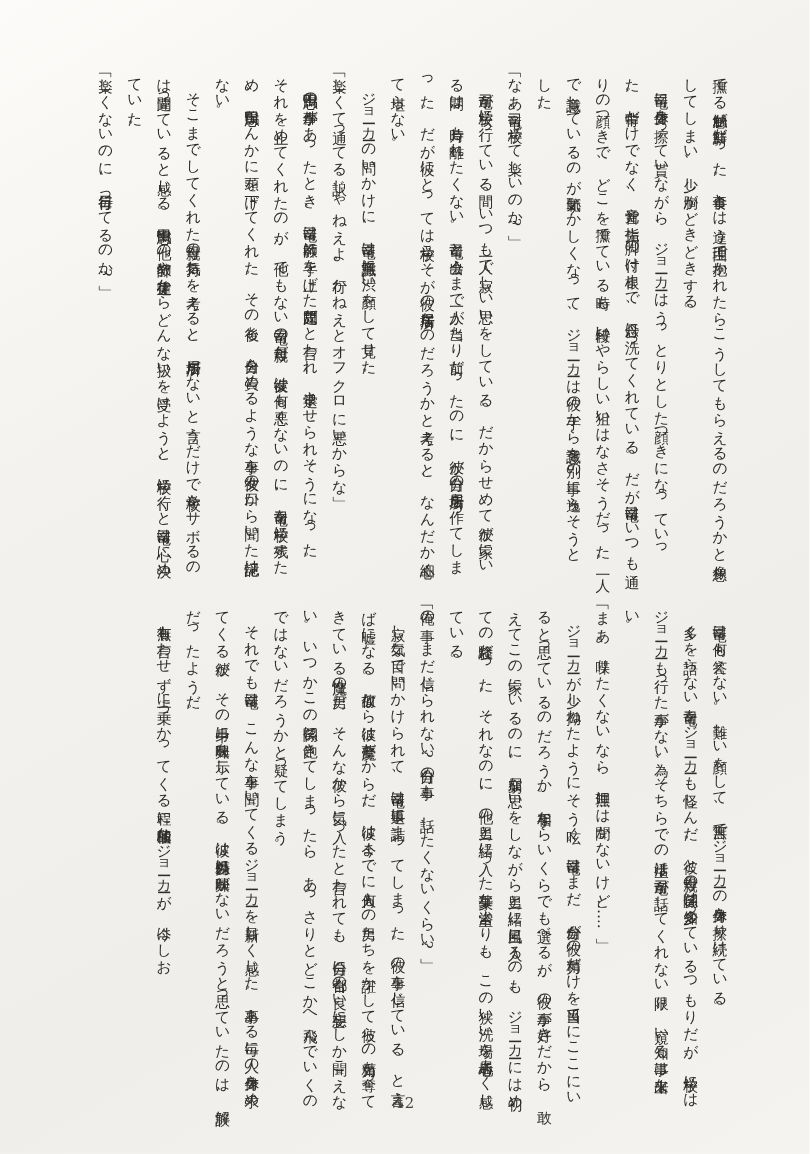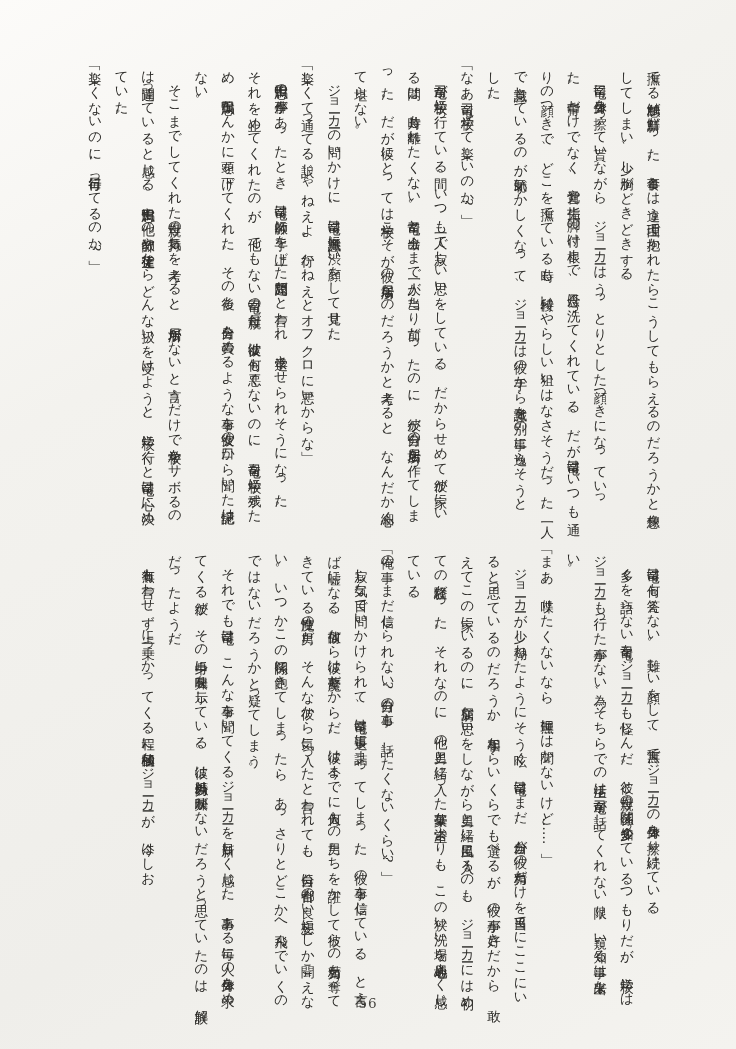--- a/index.html
+++ b/index.html
@@ -65,15 +65,15 @@
     <p class="indent">竜司は何も答えない。難しい顔をして、無言でジョーカーの身体を擦り続けている。</p>
     <p class="indent">多くを語らない竜司をジョーカーも怪しんだ。彼と母親の関係は多少知っているつもりだが、学校にはジョーカーも行った事がない為、そちらでの生活は竜司が話してくれない限り、窺い知る事は出来ない。</p>
     <p>「まあ、喋りたくないなら、無理には聞かないけど……」</p>
     <p class="indent">ジョーカーが少し拗ねたようにそう呟く。竜司はまだ、自分が彼の精力だけを目当てにここにいると思っているのだろうか。相手ならいくらでも選べるが、彼の事が好きだから、敢えてこの家にいるのに。窮屈な思いをしながら男と一緒に風呂に入るのも、ジョーカーには初めての経験だった。それなのに、他の男と一緒に入った豪華な浴室よりも、この狭い洗い場を居心地よく感じている。</p>
     <p>「俺の事、まだ信じられない?自分の事も、話したくないくらい?」</p>
     <p class="indent">寂し気な目で問いかけられて、竜司は返事に詰まってしまった。彼の事を信じている、と言えば嘘になる。何故なら彼は夢魔だからだ。彼は今までに何人もの男たちを誑かして彼らの精力を奪ってきている魔性の男だ。そんな彼から気に入ったと言われても、自分に都合の良い妄想にしか聞こえない。いつかこの関係に飽きてしまったら、あっさりとどこかへ飛んでいくのではないだろうかと疑ってしまう。</p>
     <p class="indent">それでも竜司は、こんな事を聞いてくるジョーカーを目新しく感じた。事ある毎に人の身体を求めてくる彼が、その中身に興味を示している。彼は精力以外に興味がないだろうと思っていたのは、誤解だったようだ。</p>
     <p class="indent">有無も言わせず上に乗っかってくる程に積極的なジョーカーが、今はしお</p>
   </div>
 
-  <div class="page-number">56</div>
+  <div class="page-number">42</div>
 
 </div>
 
 </body></html>

